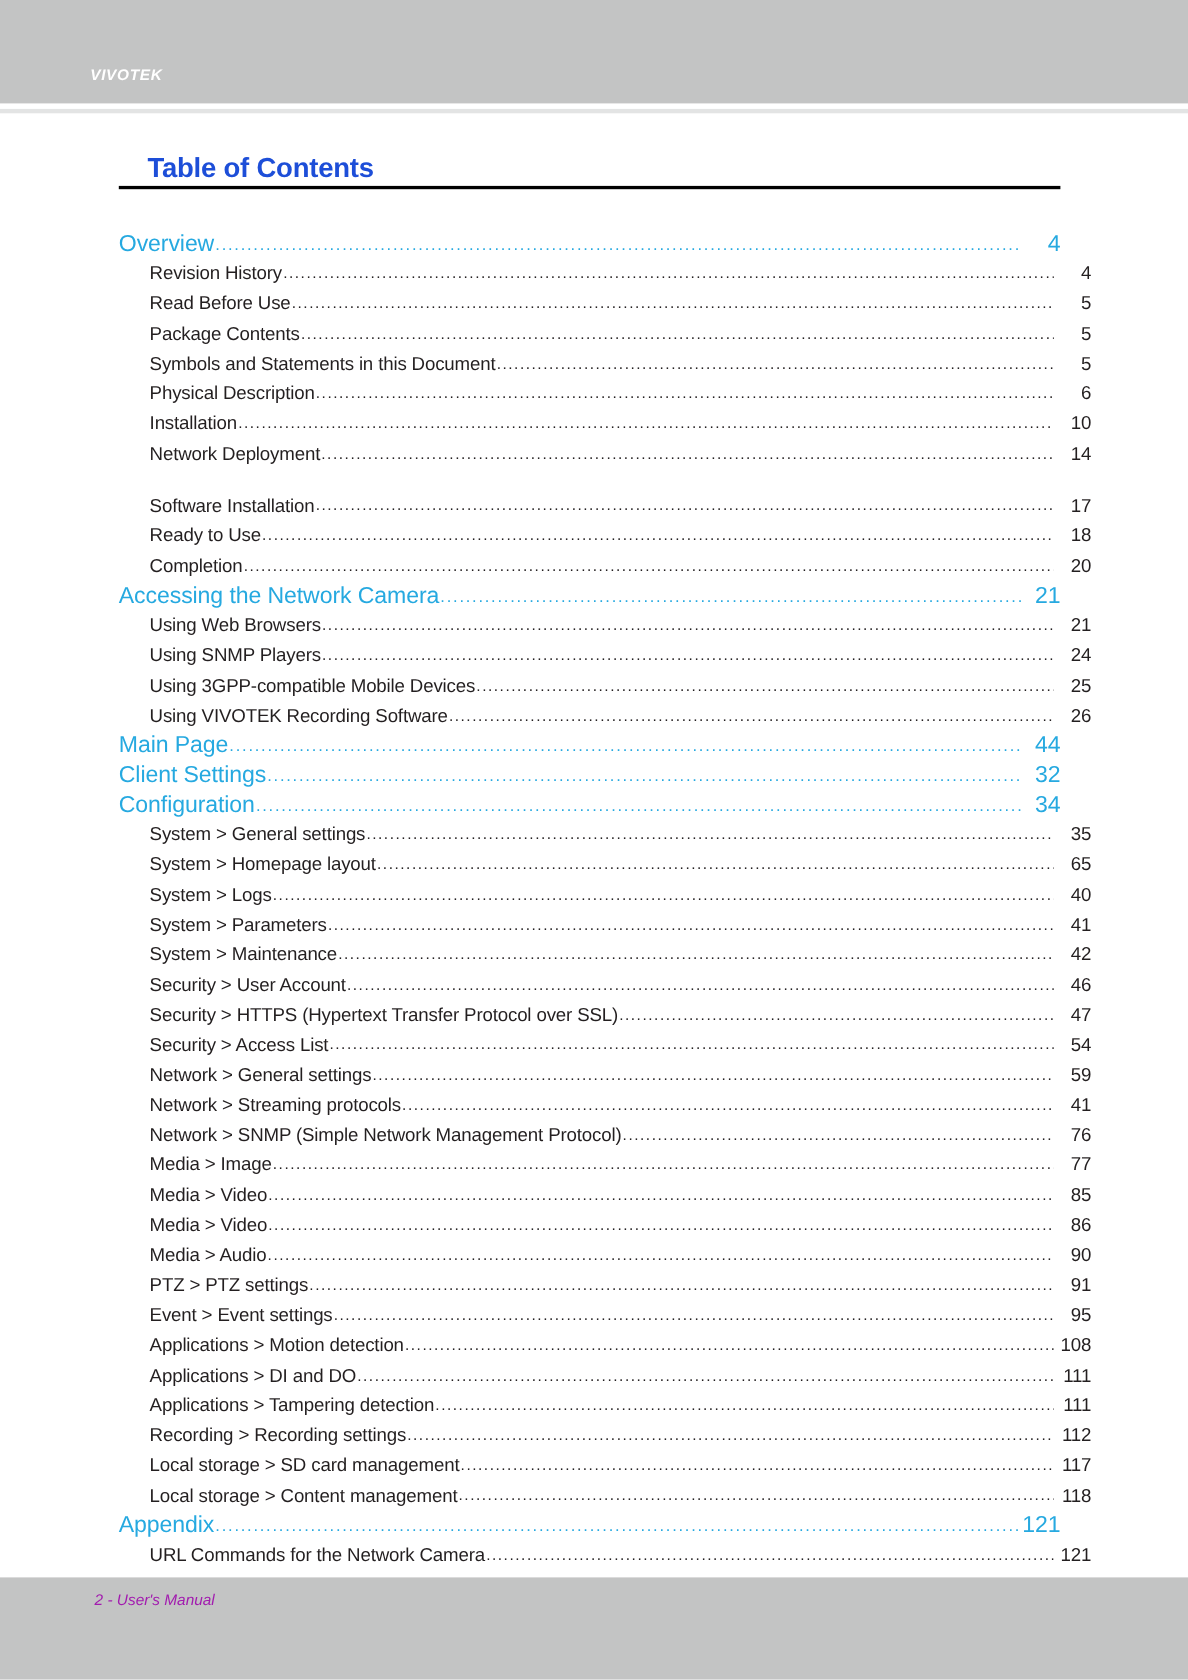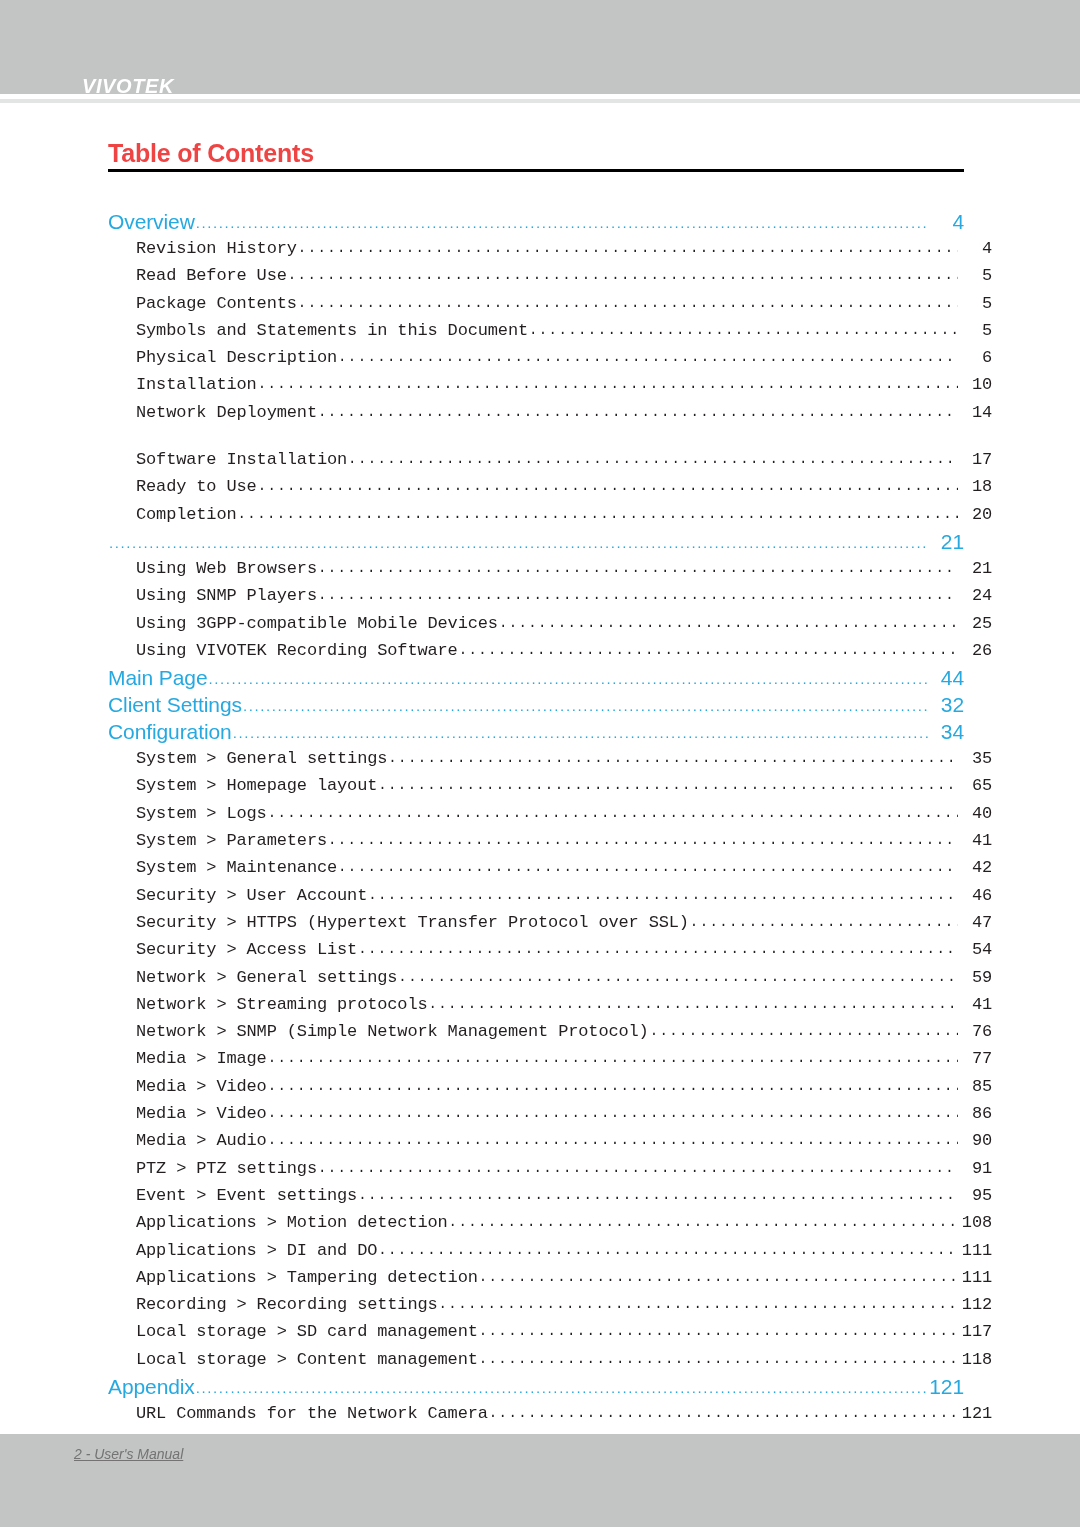--- a/index.html
+++ b/index.html
@@ -20,22 +20,22 @@
     position: absolute;
     left: 0;
     top: 0;
     width: 1080px;
     height: 94px;
     background: #c3c4c4;
   }
   .brand {
     position: absolute;
     left: 82px;
-    top: 76px;
-    font-size: 20px;
+    top: 61px;
+    font-size: 14px;
     font-weight: bold;
     font-style: italic;
     color: #ffffff;
     letter-spacing: 0.6px;
     line-height: 1;
   }
   .header-rule {
     position: absolute;
     left: 0;
     top: 99px;
@@ -47,23 +47,24 @@
   
   .page-title-wrap {
     position: absolute;
     left: 108px;
     top: 138px;
     width: 856px;
   }
   .page-title {
     font-size: 25px;
     font-weight: bold;
-    color: #ef4444;
+    color: #1d4ed8;
     line-height: 30px;
     letter-spacing: -0.2px;
+    margin-left: 26px;
   }
   .title-rule {
     width: 856px;
     height: 3px;
     background: #000000;
     margin-top: 1px;
   }
 
   
   .toc {
@@ -117,21 +118,20 @@
     letter-spacing: 1.6px;
   }
   .lvl1 .page {
     min-width: 34px;
   }
 
   
   .lvl2 {
     height: 27.3px;
     padding-left: 28px;
-    font-family: Liberation Mono, monospace;
   }
   .lvl2 .label,
   .lvl2 .page {
     font-size: 17px;
     line-height: 27.3px;
     letter-spacing: -0.15px;
   }
   .lvl2 .page {
     min-width: 33px;
   }
@@ -148,27 +148,26 @@
   .footer-band {
     position: absolute;
     left: 0;
     top: 1434px;
     width: 1080px;
     height: 93px;
     background: #c3c4c4;
   }
   .footer-text {
     position: absolute;
-    left: 74px;
+    left: 86px;
     top: 1444px;
     font-size: 14px;
     font-style: italic;
-    color: #737373;
+    color: #a21caf;
     line-height: 20px;
-    text-decoration: underline;
   }
 </style>
 </head>
 <body>
 
 <div class="header-band"></div>
 <div class="brand">VIVOTEK</div>
 <div class="header-rule"></div>
 
 <div class="page-title-wrap">
@@ -227,20 +226,21 @@
       <span class="label">Ready to Use</span>
       <span class="leader">................................................................................................................................................................................................................................................................................................................................................................................................................</span>
       <span class="page">18</span>
     </div>
     <div class="toc-entry lvl2">
       <span class="label">Completion </span>
       <span class="leader">................................................................................................................................................................................................................................................................................................................................................................................................................</span>
       <span class="page">20</span>
     </div>
     <div class="toc-entry lvl1">
+      <span class="label">Accessing the Network Camera</span>
       <span class="leader">................................................................................................................................................................................................................................................................................................................................................................................................................</span>
       <span class="page">21</span>
     </div>
     <div class="toc-entry lvl2">
       <span class="label">Using Web Browsers </span>
       <span class="leader">................................................................................................................................................................................................................................................................................................................................................................................................................</span>
       <span class="page">21</span>
     </div>
     <div class="toc-entry lvl2">
       <span class="label">Using SNMP Players</span>

